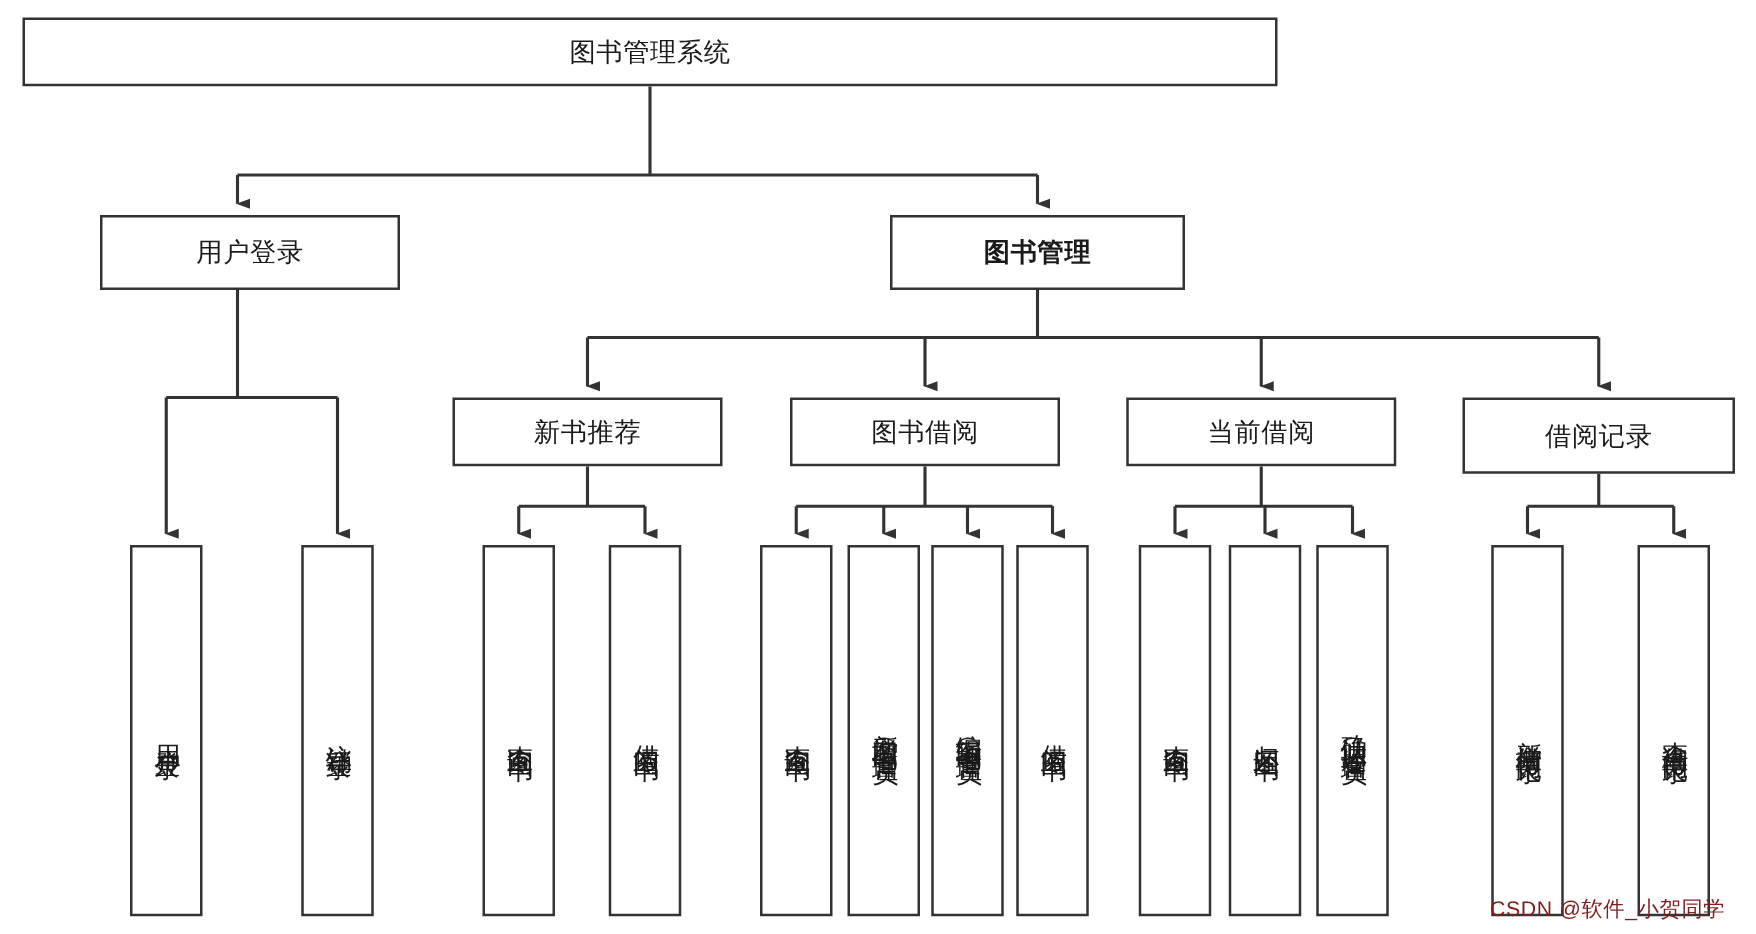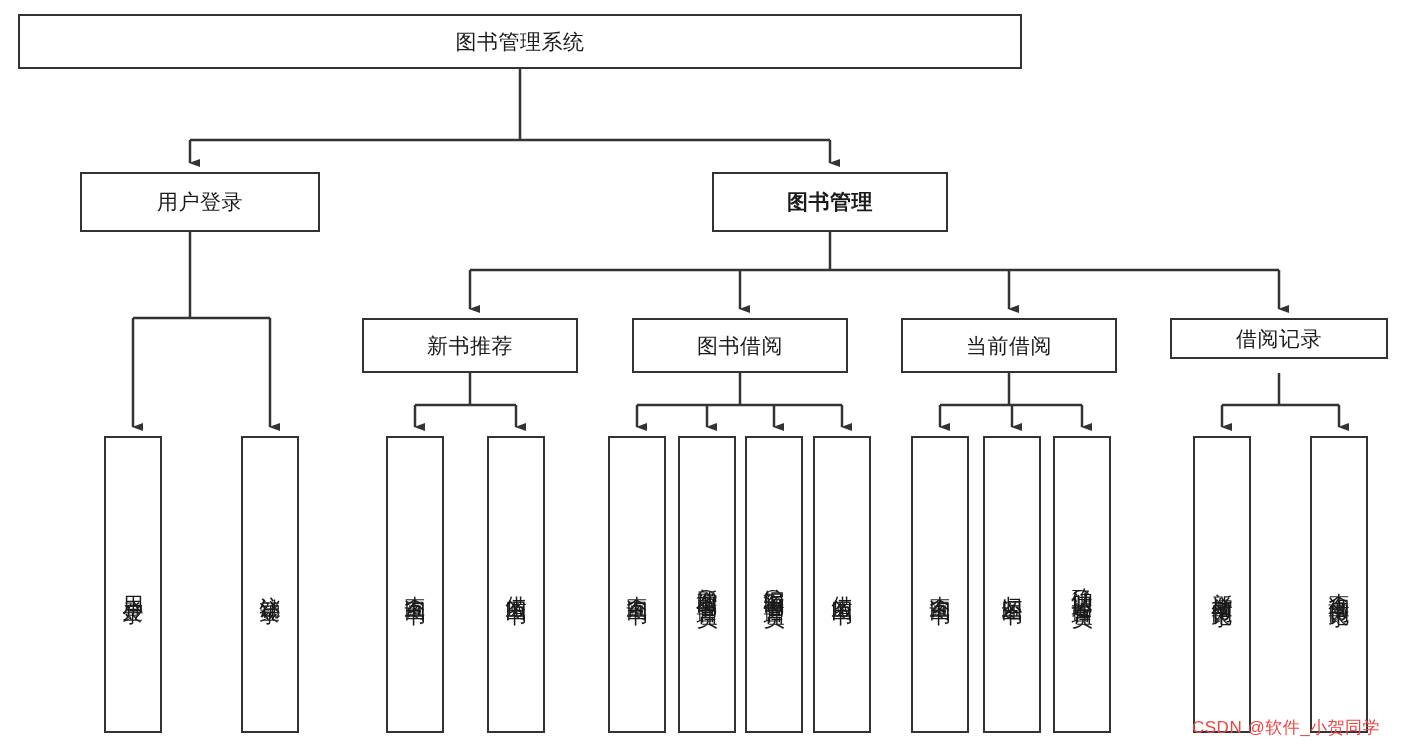--- a/index.html
+++ b/index.html
@@ -49,21 +49,21 @@
     align-items: center;
     justify-content: center;
     white-space: nowrap;
   }
   .node-label {
     display: block;
   }
   .watermark {
     position: absolute;
     font-size: 17px;
-    color: #ef4444;
+    color: #7f1d1d;
     white-space: nowrap;
     letter-spacing: 0.5px;
   }
 </style>
 </head>
 <body>
 
 <div id="diagram-root">
 
   <svg class="edges" viewBox="0 0 1405 747">
@@ -130,21 +130,21 @@
 
   <div class="node horiz" style="left:632px; top:318px; width:216px; height:55px;">
     <span class="node-label">图书借阅</span>
   </div>
   <div class="node horiz" style="left:362px; top:318px; width:216px; height:55px;">
     <span class="node-label">新书推荐</span>
   </div>
   <div class="node horiz" style="left:901px; top:318px; width:216px; height:55px;justify-content:center;">
     <span class="node-label">当前借阅</span>
   </div>
-  <div class="node horiz" style="left:1170px; top:318px; width:218px; height:41px;">
+  <div class="node horiz" style="left:1170px; top:318px; width:218px; height:61px;">
     <span class="node-label">借阅记录</span>
   </div>
 
   <div class="node vert" style="left:104px; top:436px; width:58px; height:297px;">
     <span class="node-label">用户登录</span>
   </div>
   <div class="node vert" style="left:241px; top:436px; width:58px; height:297px;">
     <span class="node-label">注销登录</span>
   </div>
   <div class="node vert" style="left:386px; top:436px; width:58px; height:297px;">

